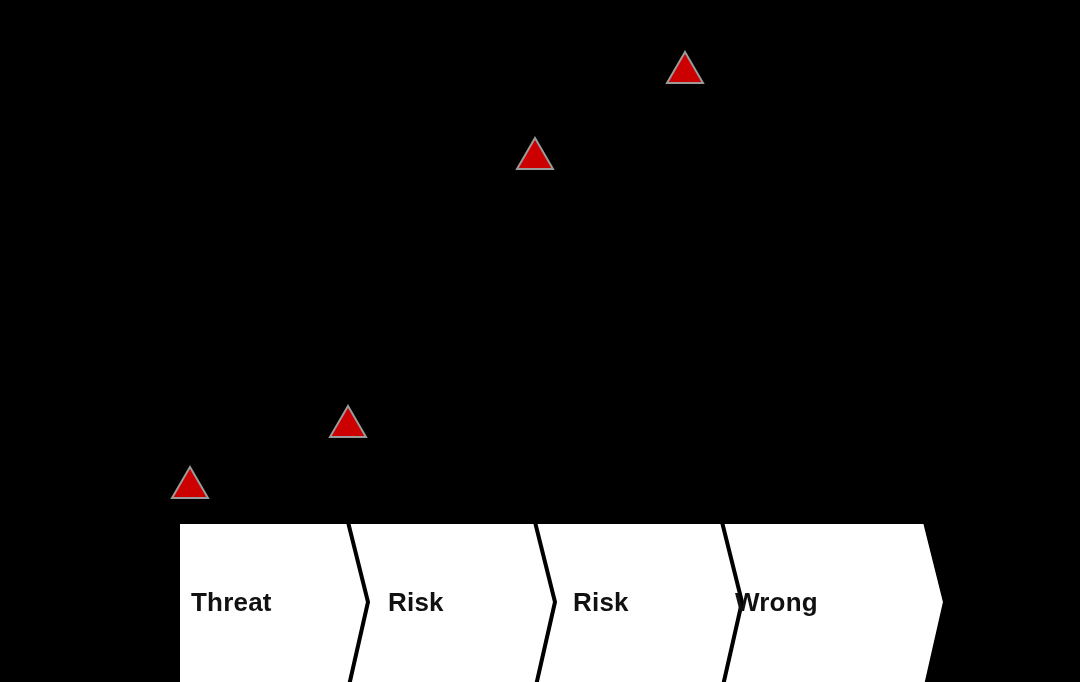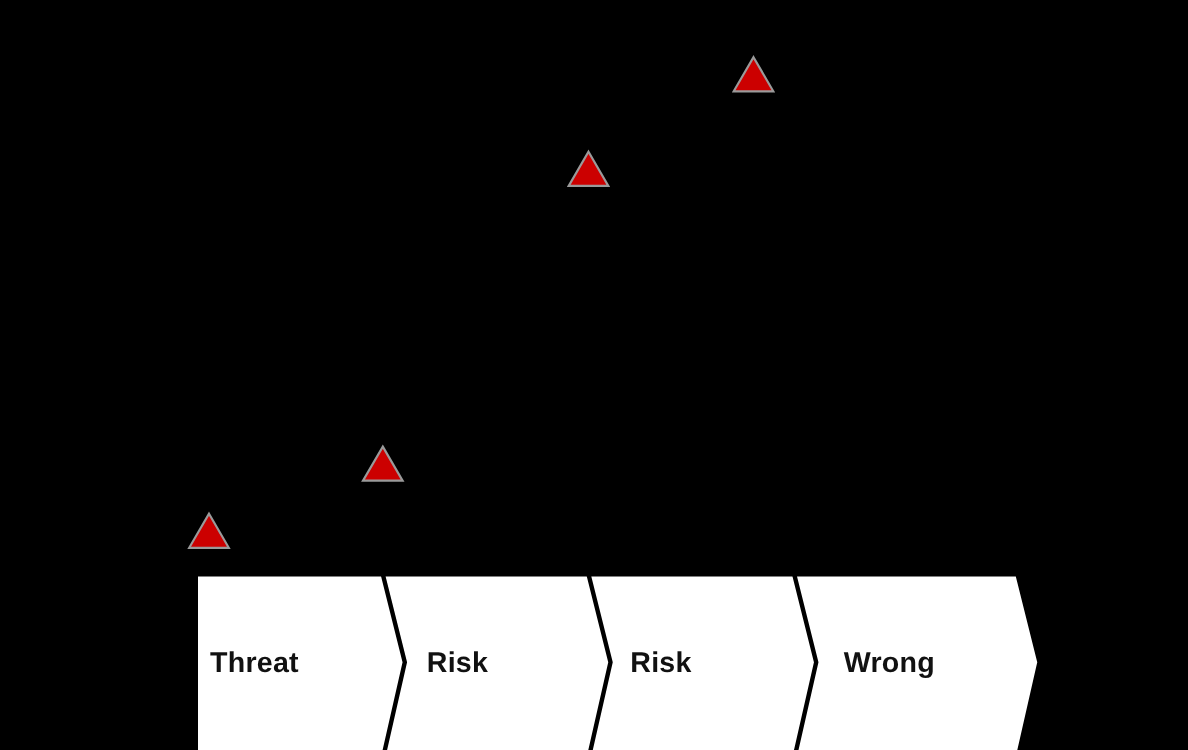--- a/index.html
+++ b/index.html
@@ -50,21 +50,21 @@
         <polygon points="348,522 553,522 573,602 553,690 348,690 368,602" fill="#FFFFFF" stroke="#000000" stroke-width="4" stroke-linejoin="miter"></polygon>
         <polygon points="535,522 740,522 760,602 740,690 535,690 555,602" fill="#FFFFFF" stroke="#000000" stroke-width="4" stroke-linejoin="miter"></polygon>
         <polygon points="722,522 925,522 945,602 925,690 722,690 742,602" fill="#FFFFFF" stroke="#000000" stroke-width="4" stroke-linejoin="miter"></polygon>
       </g>
   </svg>
 
   <div id="chevron-labels">
       <div class="chev-label" style="left: 191px; top: 589px;">Threat</div>
       <div class="chev-label" style="left: 388px; top: 589px;">Risk</div>
       <div class="chev-label" style="left: 573px; top: 589px;">Risk</div>
-      <div class="chev-label" style="left: 767px; top: 589px;">Wrong</div>
+      <div class="chev-label" style="left: 735px; top: 589px;">Wrong</div>
     </div>
 
   <svg class="layer" id="marker-layer" viewBox="0 0 1080 682" preserveAspectRatio="none" aria-hidden="true">
     <g id="marker-shapes">
         <polygon points="190,467 208,498 172,498" fill="#CC0000" stroke="#9A9A9A" stroke-width="2" stroke-linejoin="miter"></polygon>
         <polygon points="348,406 366,437 330,437" fill="#CC0000" stroke="#9A9A9A" stroke-width="2" stroke-linejoin="miter"></polygon>
         <polygon points="535,138 553,169 517,169" fill="#CC0000" stroke="#9A9A9A" stroke-width="2" stroke-linejoin="miter"></polygon>
         <polygon points="685,52 703,83 667,83" fill="#CC0000" stroke="#9A9A9A" stroke-width="2" stroke-linejoin="miter"></polygon>
       </g>
   </svg>

